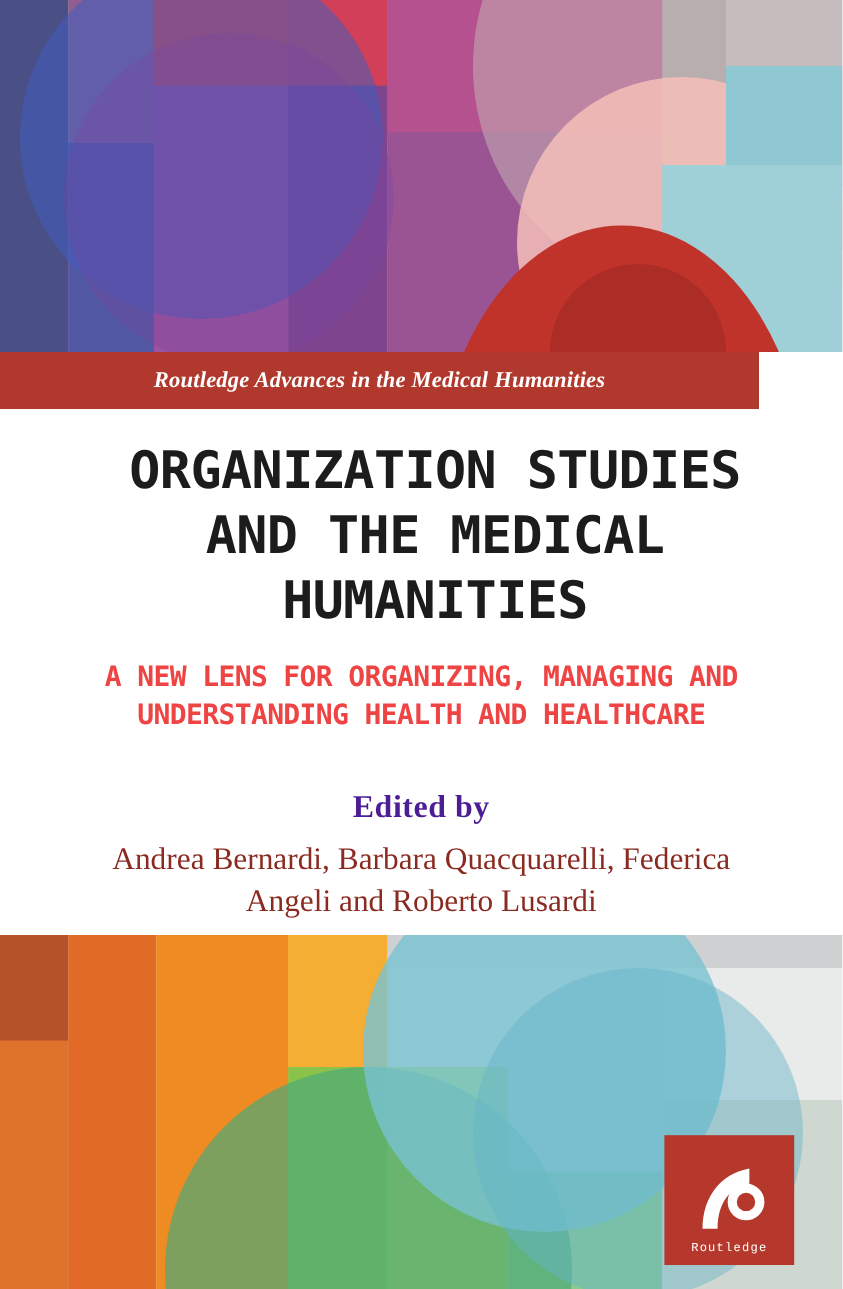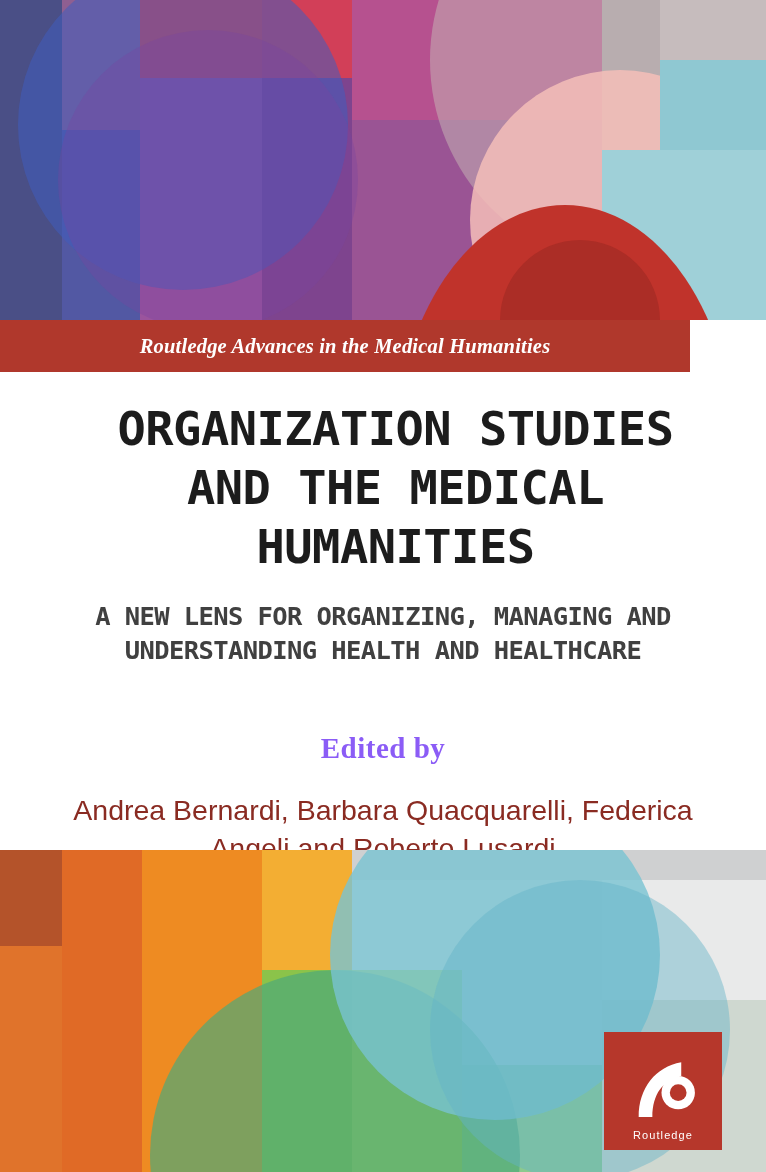--- a/index.html
+++ b/index.html
@@ -138,36 +138,36 @@
     text-transform: uppercase;
   }
   .subtitle {
     margin: 0;
     padding: 24px 48px 0 48px;
     font-family: "DejaVu Sans Mono", monospace;
     font-weight: bold;
     font-size: 25.5px;
     line-height: 1.32;
     letter-spacing: -0.6px;
-    color: #404040;
+    color: #ef4444;
     text-transform: uppercase;
   }
   .edited-by {
-    margin: 16px;
+    margin: 2px;
     padding: 48px 0 0 0;
     font-family: "Liberation Serif", serif;
     font-weight: bold;
     font-size: 29px;
-    color: #8b5cf6;
+    color: #4c1d95;
     letter-spacing: 0.5px;
   }
   .editors {
     margin: 0;
     padding: 10px 70px 0 70px;
-    font-family: Liberation Sans, sans-serif;
+    font-family: Liberation Serif, serif;
     font-size: 28.5px;
     line-height: 1.36;
     color: #8a2b22;
   }
 
   
   .art-bottom {
     position: absolute;
     left: 0; top: 850px;
     width: 766px; height: 322px;
@@ -231,21 +231,21 @@
     position: absolute;
     left: 50%;
     top: 12px;
     transform: translateX(-50%);
     width: 76px;
     height: 76px;
   }
   .logo-word {
     position: relative;
     color: #ffffff;
-    font-family: Liberation Sans, sans-serif;
+    font-family: Liberation Mono, monospace;
     font-size: 11px;
     letter-spacing: 1.1px;
     padding-bottom: 9px;
   }
 </style>
 </head>
 <body>
 
 <div class="cover">
 

